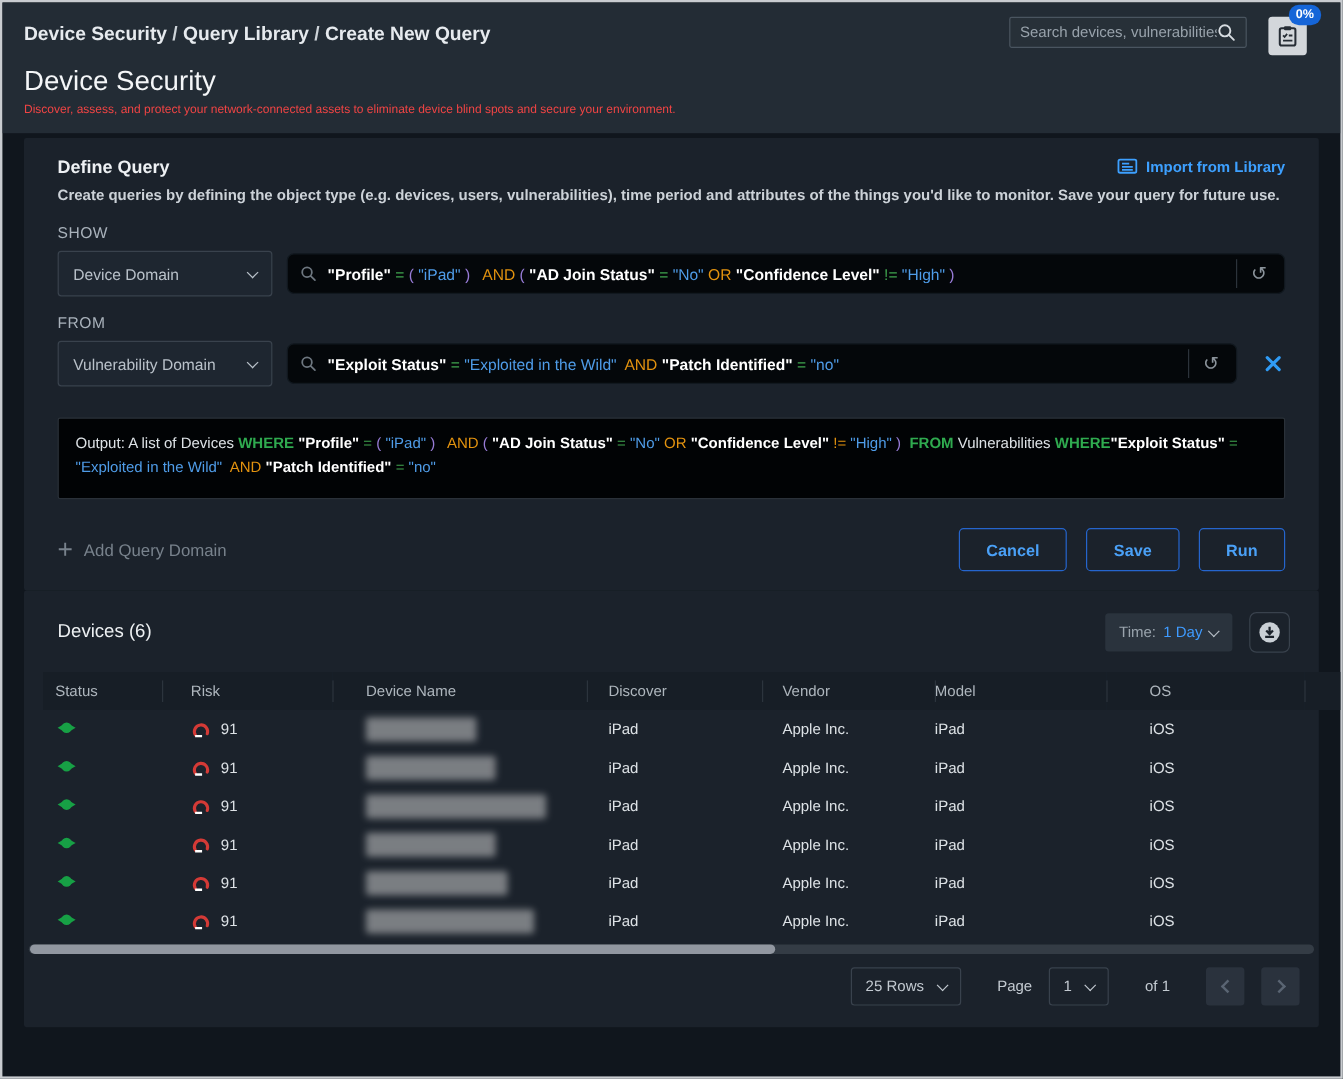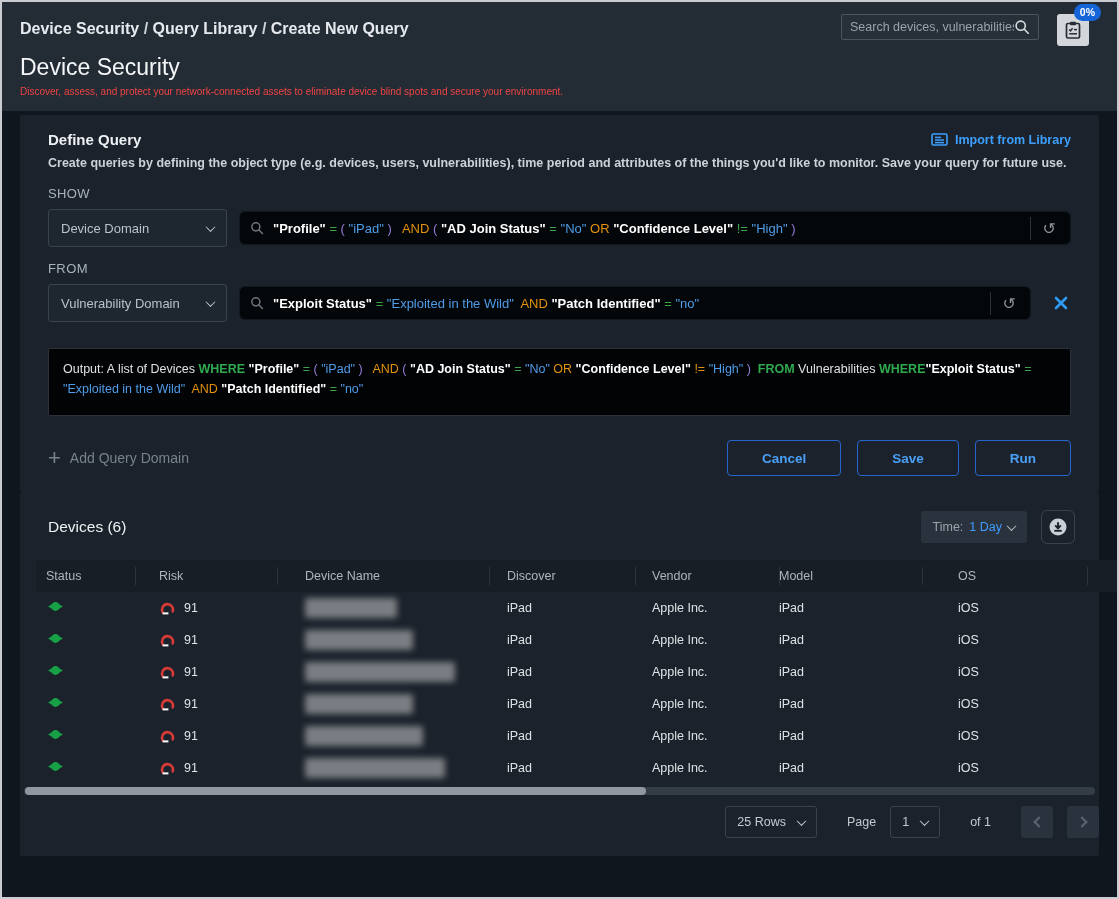--- a/index.html
+++ b/index.html
@@ -37,21 +37,21 @@
     font-size:10.5px; font-weight:700; border-radius:11px; padding:3px 6px; line-height:1;
   }
   .page-title { font-size:23px; font-weight:400; color:#f4f6f8; margin-top:8px; }
   .page-subtitle { font-size:10px; color:#ef4444; margin-top:5px; }
 
   
   .content { padding:4px 18px 0 18px; }
   .card { background:#1b222b; border-radius:2px; }
   .card-define { padding:16px 28px 16px 28px; }
 
-  .dq-head { display:flex; justify-content:space-between; align-items:center; }
+  .dq-head { display:flex; justify-content:space-between; align-items:flex-start; }
   .dq-title { font-size:15px; font-weight:700; color:#eef1f4; }
   .import-link { display:flex; align-items:center; gap:7px; color:#3da0ff; font-size:12.5px; font-weight:700; cursor:pointer; }
   .dq-desc { margin-top:6px; font-size:12.5px; font-weight:600; color:#ccd2d8; line-height:1.45; max-width:1030px; }
   .section-label { margin-top:14px; font-size:13px; color:#a9b2bb; letter-spacing:.4px; }
 
   .query-row { display:flex; align-items:center; gap:12px; margin-top:8px; }
   .domain-select {
     width:179px; height:38px; flex:none; background:#1e2630; border:1px solid #39424d; border-radius:3px;
     display:flex; align-items:center; justify-content:space-between; padding:0 12px;
     color:#b9c1c9; font-size:13px; cursor:pointer;
@@ -77,21 +77,21 @@
   .output-box {
     margin-top:26px; background:#010305; border:1px solid #2a3139; border-radius:2px;
     padding:10px 14px 16px 14px; font-size:12.5px; line-height:1.6; white-space:pre-wrap;
   }
 
   .dq-footer { margin-top:24px; display:flex; justify-content:space-between; align-items:center; }
   .add-domain { display:flex; align-items:center; gap:9px; color:#78828c; font-size:14px; cursor:pointer; }
   .add-plus { font-size:22px; font-weight:400; line-height:1; color:#78828c; }
   .btn-group { display:flex; gap:16px; }
   .btn {
-    height:36px; padding:0 34px; background:transparent; border:1px solid #2565cd; border-radius:4px;
+    height:36px; padding:0 22px; background:transparent; border:1px solid #2565cd; border-radius:4px;
     color:#4aa0f6; font-size:13.5px; font-weight:600; font-family:inherit; cursor:pointer;
   }
 
   
   .card-devices { padding-bottom:6px; }
   .dev-head { display:flex; justify-content:space-between; align-items:center; padding:18px 24px 16px 28px; }
   .dev-title { font-size:15.5px; color:#eef1f3; }
   .dev-head-right { display:flex; align-items:center; gap:14px; }
   .time-select {
     background:#2a333d; border:none; border-radius:3px; height:32px; padding:0 12px;
@@ -116,21 +116,21 @@
   .dev-table th:nth-child(5), .dev-table td:nth-child(5) { padding-left:17px; }
   .dev-table th:nth-child(6), .dev-table td:nth-child(6) { }
   .dev-table th:nth-child(7), .dev-table td:nth-child(7) { padding-left:36px; }
   .dev-table td { height:32px; font-size:12.5px; color:#dde2e6; }
   .risk-wrap { display:flex; align-items:center; gap:8px; }
   .blur-box { height:20px; background:#85888c; filter:blur(3px); border-radius:2px; opacity:.9; }
 
   .hscroll { margin:3px 4px 0 4px; height:8px; background:#343c45; border-radius:4px; position:relative; }
   .hscroll-thumb { position:absolute; left:1px; top:0; height:8px; width:58%; background:#9197a0; border-radius:4px; cursor:grab; }
 
-  .pagination { display:flex; justify-content:flex-end; align-items:center; gap:14px; padding:11px 0 12px 0; font-size:12.5px; color:#c3cad1; }
+  .pagination { display:flex; justify-content:flex-end; align-items:center; gap:14px; padding:11px 16px 12px 0; font-size:12.5px; color:#c3cad1; }
   .pg-select { border:1px solid #39424d; border-radius:3px; height:32px; display:flex; align-items:center; gap:12px; padding:0 11px; cursor:pointer; background:transparent; color:#c3cad1; }
   .pg-gap { width:2px; }
   .page-btn { width:32px; height:32px; background:#2a323d; border:none; border-radius:3px; display:flex; align-items:center; justify-content:center; color:#5a6573; cursor:default; }
   .chev-l { width:8px; height:8px; border-left:2px solid currentColor; border-bottom:2px solid currentColor; transform:rotate(45deg); margin-left:3px; }
   .chev-r { width:8px; height:8px; border-left:2px solid currentColor; border-bottom:2px solid currentColor; transform:rotate(-135deg); margin-right:3px; }
 </style>
 </head>
 <body>
 
 <header class="topbar">

